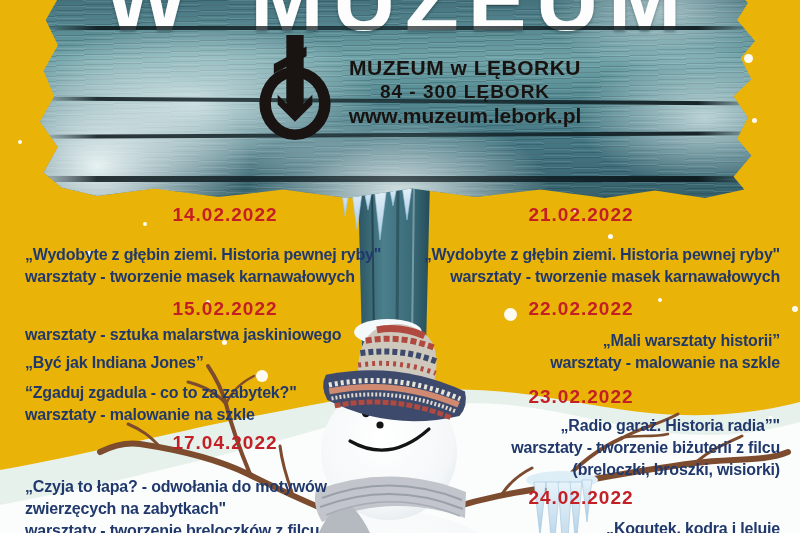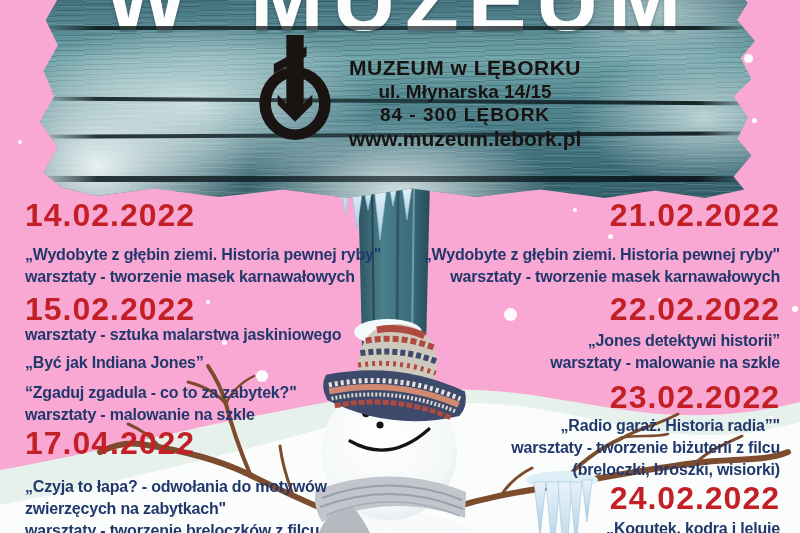--- a/index.html
+++ b/index.html
@@ -1,18 +1,18 @@
 <!DOCTYPE html>
 <html><head>
 <meta charset="utf-8">
 <style>
   html,body{margin:0;padding:0;}
   .poster{
     position:relative; width:800px; height:533px; overflow:hidden;
-    background:#f9a8d4;
+    background:#eab308;
     font-family:"Liberation Sans","DejaVu Sans",sans-serif;
   }
   
   .scene{position:absolute; inset:0; z-index:2;}
   
   .sd{position:absolute; background:#fff; border-radius:50%; z-index:3; opacity:.95;}
   
   .sign{
     position:absolute; left:40px; top:-14px; width:715px; height:212px; z-index:5;
     background:
@@ -37,21 +37,21 @@
   .logo{position:absolute; left:205px; top:49px; width:100px; height:106px;}
   .addr{position:absolute; left:300px; top:70px; width:250px; text-align:center; color:#181310;}
   .addr .a1{font-size:21px; font-weight:700; line-height:24px; letter-spacing:.5px;}
   .addr .a2{font-size:19px; font-weight:700; line-height:23px;}
   .addr .a3{font-size:19px; font-weight:700; line-height:23px; letter-spacing:1px;}
   .addr .a4{font-size:21px; font-weight:700; line-height:26px;}
   
   .col{position:absolute; top:200px; z-index:6;}
   .col-left{left:25px; width:400px; text-align:left;}
   .col-right{right:20px; width:398px; text-align:right;}
-  .ev-date{font-size:32px; line-height:30px; font-weight:700; color:#c32026; letter-spacing:1px;}
+  .ev-date{font-size:19px; line-height:30px; font-weight:700; color:#c32026; letter-spacing:1px;text-align:center;}
   .ev-line{font-size:16px; line-height:22px; font-weight:700; color:#20386b; white-space:pre-line; letter-spacing:-0.2px;}
   .mb6{margin-bottom:6px}.mb4{margin-bottom:8px}.mb2{margin-bottom:2px}
   .mt1{margin-top:1px}.mt2{margin-top:14px}.mt3{margin-top:3px}.mt4{margin-top:18px}.mt5{margin-top:5px}.mt6{margin-top:6px}
 </style>
 </head>
 <body>
 
 <div class="poster">
 
   <svg class="scene" viewBox="0 0 800 533" aria-hidden="true">
@@ -185,21 +185,20 @@
       <g fill="#191412">
         <path fill-rule="evenodd" d="M50 33a37 38 0 1 0 0 76a37 38 0 1 0 0-76zm0 11a25 27 0 1 1 0 54a25 27 0 1 1 0-54z"></path>
         <rect x="41" y="0" width="18" height="80"></rect>
         <polygon points="28,30 62,12 62,22 28,40"></polygon>
         <path d="M32 62 L50 80 L68 62 L68 72 L50 90 L32 72 Z"></path>
       </g>
     </svg>
 
     <div class="addr">
       <div class="a1">MUZEUM w LĘBORKU</div>
-      <div class="a2">ul. Młynarska 14/15</div>
       <div class="a3">84 - 300 LĘBORK</div>
       <div class="a4">www.muzeum.lebork.pl</div>
     </div>
   </div>
 
   <div class="col col-left">
     <div class="ev mb6">
       <div class="ev-date">14.02.2022</div>
       <div class="ev-line mt2">„Wydobyte z głębin ziemi. Historia pewnej ryby"</div>
       <div class="ev-line">warsztaty - tworzenie masek karnawałowych</div>
@@ -223,21 +222,21 @@
   </div>
 
   <div class="col col-right">
     <div class="ev mb6">
       <div class="ev-date">21.02.2022</div>
       <div class="ev-line mt2">„Wydobyte z głębin ziemi. Historia pewnej ryby"</div>
       <div class="ev-line">warsztaty - tworzenie masek karnawałowych</div>
     </div>
     <div class="ev mb4">
       <div class="ev-date">22.02.2022</div>
-      <div class="ev-line mt6">„Jones detektywi historii”</div>
+      <div class="ev-line mt6">„Mali warsztaty historii”</div>
       <div class="ev-line">warsztaty - malowanie na szkle</div>
     </div>
     <div class="ev mb2">
       <div class="ev-date">23.02.2022</div>
       <div class="ev-line mt3">„Radio garaż. Historia radia”"</div>
       <div class="ev-line">warsztaty - tworzenie biżuterii z filcu
 (breloczki, broszki, wisiorki)</div>
     </div>
     <div class="ev">
       <div class="ev-date">24.02.2022</div>

